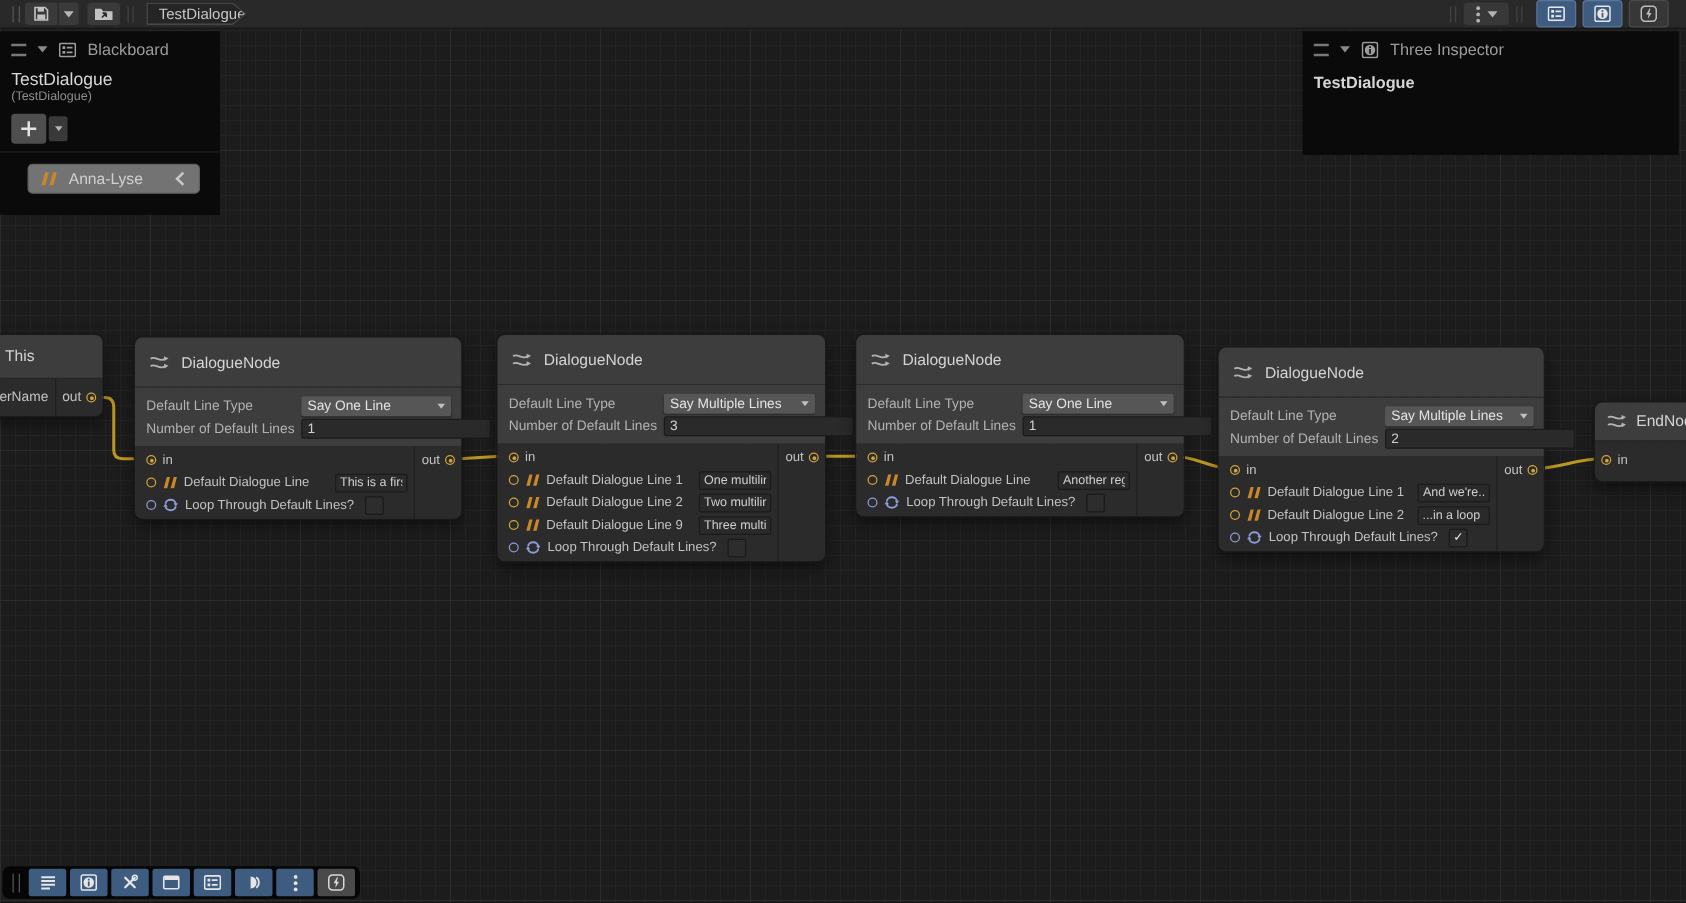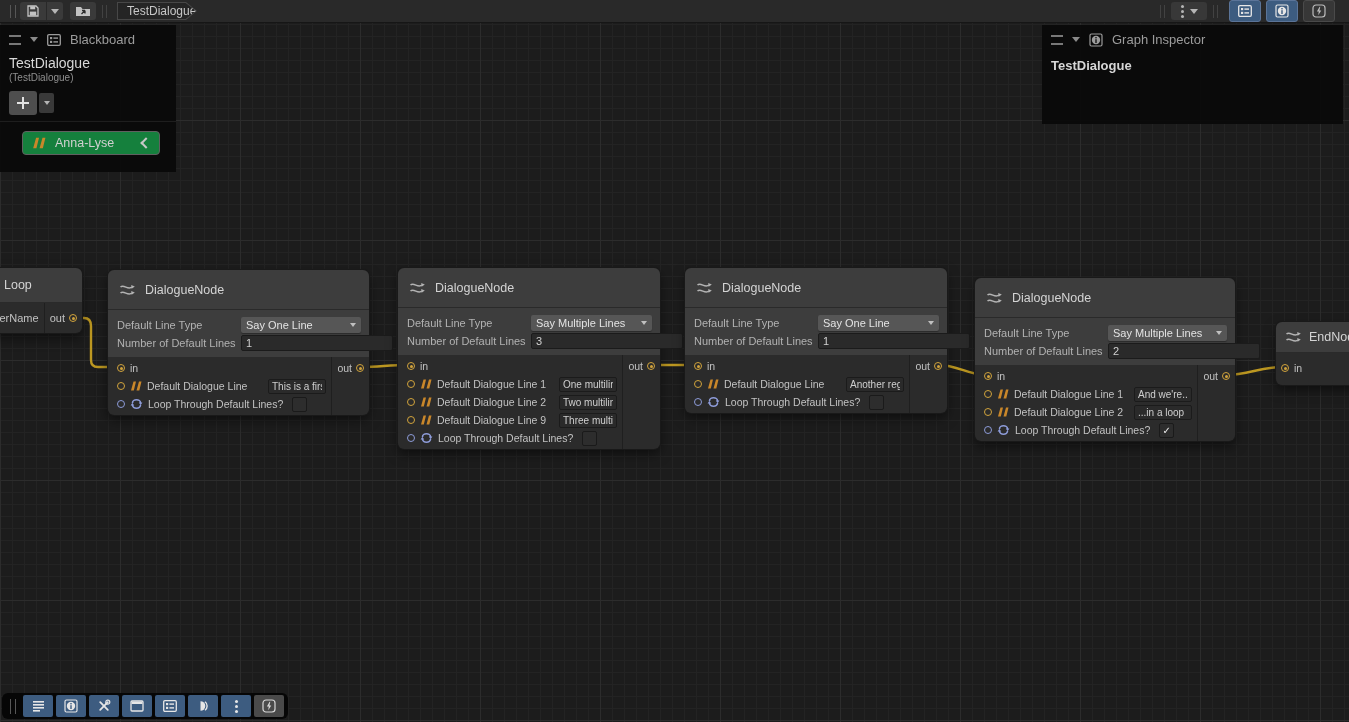--- a/index.html
+++ b/index.html
@@ -45,21 +45,21 @@
   .panel-title{font-size:13px;color:#9c9c9c;}
   .bb-asset{padding:3px 9px 0 9px;}
   .bb-name{font-size:14px;color:#d8d8d8;}
   .bb-type{font-size:10px;color:#8f8f8f;margin-top:1px;}
   .bb-btnrow{display:flex;align-items:center;padding:8px 9px 6px 9px;border-bottom:1px solid #1e1e1e;}
   .plusbtn{width:28px;height:24px;background:#4e4e4e;border-radius:3px;display:flex;align-items:center;justify-content:center;cursor:pointer;}
   .plus{position:relative;width:12px;height:12px;}
   .plus::before{content:"";position:absolute;left:0;top:5px;width:12px;height:2px;background:#e2e2e2;}
   .plus::after{content:"";position:absolute;left:5px;top:0;width:2px;height:12px;background:#e2e2e2;}
   .pluscaret{width:15px;height:20px;background:#393939;border-radius:2px;margin-left:2px;display:flex;align-items:center;justify-content:center;cursor:pointer;}
-  .bb-pill{margin:9px 0 0 22px;width:138px;height:24px;border:1px solid #606060;border-radius:4px;background:#15803d;
+  .bb-pill{margin:9px 0 0 22px;width:138px;height:24px;border:1px solid #606060;border-radius:4px;background:#737373;
     display:flex;align-items:center;padding:0 9px;gap:9px;box-sizing:border-box;cursor:pointer;}
   .bb-pill-name{font-size:12.5px;color:#d0d0d0;}
   .chev-left{width:6px;height:6px;border-left:2px solid #c8c8c8;border-bottom:2px solid #c8c8c8;transform:rotate(45deg);margin-left:auto;}
   .gi-name{padding:6px 9px;font-size:13px;font-weight:bold;color:#d6d6d6;}
   
   .wires{position:absolute;inset:0;z-index:5;pointer-events:none;}
   .wires path{pointer-events:stroke;}
   .gnode{position:absolute;z-index:10;border-radius:6px;
     box-shadow:0 0 0 1px #191919,0 5px 12px rgba(0,0,0,.5);}
   .gn-hdr{height:39px;background:#3d3d3d;border-radius:6px 6px 0 0;border-bottom:1px solid #2a2a2a;
@@ -106,21 +106,21 @@
   <svg class="wires" width="1349" height="722">
     <path d="M 74 318 L 84 318 Q 91 318 91 326 L 91 360 Q 91 367 98 367 L 118 367" stroke="#bd9821" stroke-width="2.4" fill="none" stroke-linecap="round"></path>
     <path d="M 361 367 C 380 367 388 365 409 365" stroke="#bd9821" stroke-width="2.4" fill="none" stroke-linecap="round"></path>
     <path d="M 651 365 L 695 365" stroke="#bd9821" stroke-width="2.4" fill="none" stroke-linecap="round"></path>
     <path d="M 938 365 C 958 365 968 375 986 375" stroke="#bd9821" stroke-width="2.4" fill="none" stroke-linecap="round"></path>
     <path d="M 1226 375 C 1248 375 1260 367 1282 367" stroke="#bd9821" stroke-width="2.4" fill="none" stroke-linecap="round"></path>
   </svg>
 
   <div class="gnode" style="left:-8px;top:268px;width:90px;">
     <div class="stub-hdr">
-      <span class="gn-title">Loop</span>
+      <span class="gn-title">This</span>
     </div>
     <div class="stub-row">
       <span style="flex:1;padding-left:2px;">kerName</span>
       <span style="width:1px;height:100%;background:#1f1f1f;"></span>
       <span style="display:flex;align-items:center;gap:4px;padding:0 5px;">
         <span>out</span>
         <span class="port connected"></span>
       </span>
     </div>
   </div>
@@ -446,21 +446,21 @@
   <div class="panel" style="left:1042px;top:25px;width:301px;height:99px;">
     <div class="panel-hdr">
       <span class="phandle"></span>
       <span class="tri-down dim"></span>
       <svg class="icon" width="14" height="14" viewBox="0 0 14 14">
         <rect x="1" y="1" width="12" height="12" rx="1.5" fill="none" stroke="#9c9c9c" stroke-width="1.2"></rect>
         <circle cx="7" cy="7" r="4.2" fill="#9c9c9c"></circle>
         <rect x="6.3" y="4" width="1.4" height="1.4" fill="#141414"></rect>
           <rect x="6.3" y="6.2" width="1.4" height="3.8" fill="#141414"></rect>
       </svg>
-      <span class="panel-title">Graph Inspector</span>
+      <span class="panel-title">Three Inspector</span>
     </div>
     <div class="gi-name">TestDialogue</div>
   </div>
 
   <div class="topbar">
     <span class="vhandle"></span>
     <div class="split">
       <div class="tbtn iconw">
         <svg class="icon" width="14" height="14" viewBox="0 0 14 14">
           <path d="M2 2 h8 l2 2 v8 h-10 z" fill="none" stroke="#c3c3c3" stroke-width="1.3"></path>

